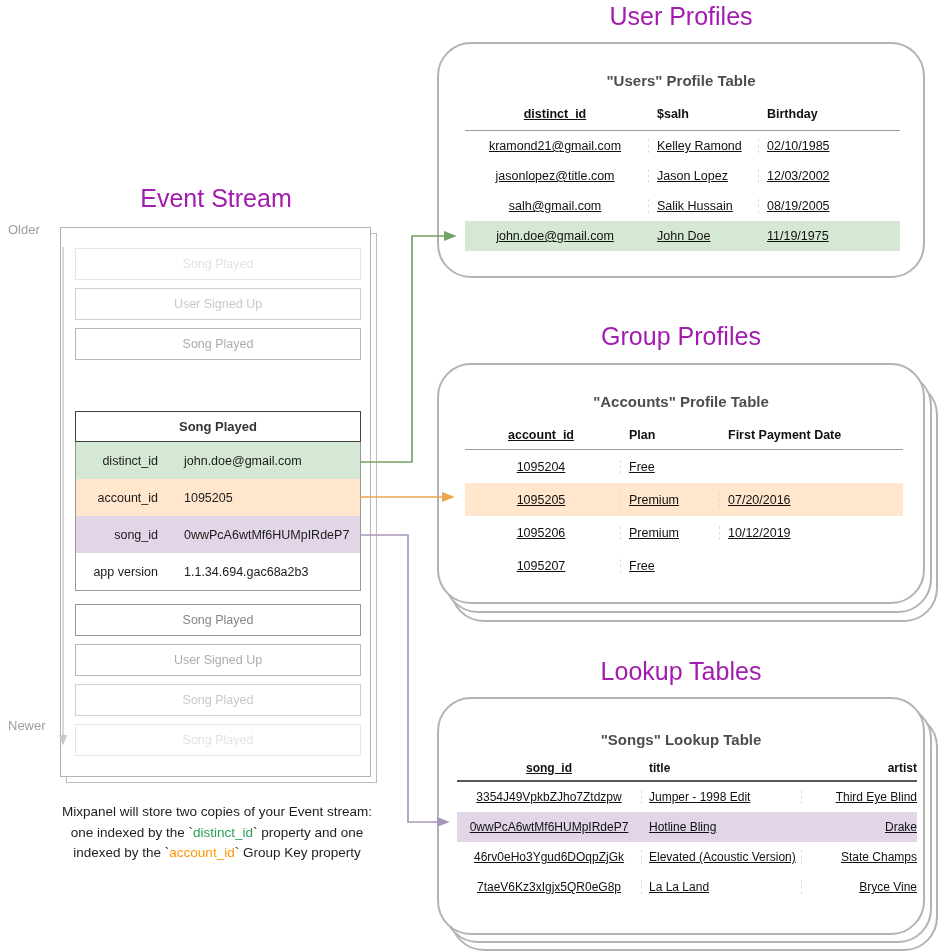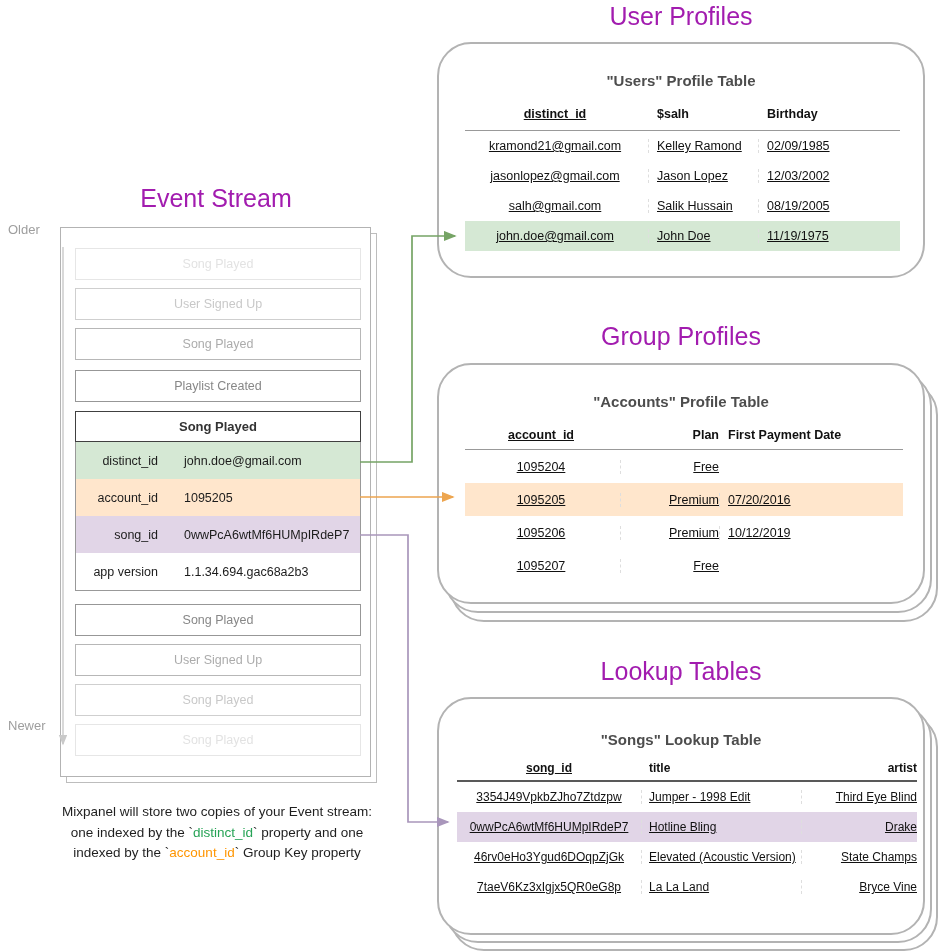--- a/index.html
+++ b/index.html
@@ -77,21 +77,21 @@
   #users-table .divider { margin-top:4px; }
   #users-table .c1 { width:180px; }
   #users-table .c2 { width:110px; margin-left:3px; padding-left:8px; flex:none; }
   #users-table .c3 { flex:1; padding-left:8px; }
 
   
   #group-table { left:26px; top:58px; width:438px; }
   #group-table .divider { margin-top:2px; }
   #group-table .tbody .trow { height:33px; }
   #group-table .c1 { width:152px; }
-  #group-table .c2 { width:99px; margin-left:3px; padding-left:8px; flex:none;text-align:right; }
+  #group-table .c2 { width:99px; margin-left:3px; padding-left:8px; flex:none; }
   #group-table .c3 { flex:1; padding-left:8px; }
 
   
   #lookup-table { left:18px; top:57px; width:460px; font-size:12px; }
   #lookup-table .divider { border-top:2px solid #595959; }
   #lookup-table .c1 { width:184px; }
   #lookup-table .c2 { width:160px; padding-left:7px; flex:none; }
   #lookup-table .c3 { flex:1; padding-left:7px;text-align:right; }
 
   
@@ -123,23 +123,20 @@
   <div class="panel">
     <div class="event-box f1" id="ev1">
         <span>Song Played</span>
       </div>
     <div class="event-box f2" id="ev2">
         <span>User Signed Up</span>
       </div>
     <div class="event-box f3" id="ev3">
         <span>Song Played</span>
       </div>
-    <div class="event-box f4" id="ev4">
-        <span>Playlist Created</span>
-      </div>
 
     <div class="event-card">
       <div class="ev-header">Song Played</div>
       <div class="ev-rows">
         <div class="ev-row hl-green">
           <span class="k">distinct_id</span>
           <span class="v">john.doe@gmail.com</span>
         </div>
         <div class="ev-row hl-orange">
           <span class="k">account_id</span>
@@ -182,24 +179,24 @@
       <div class="trow thead">
         <span class="c1 ul">distinct_id</span>
         <span class="c2">$salh</span>
         <span class="c3">Birthday</span>
       </div>
       <div class="divider"></div>
       <div class="tbody">
         <div class="trow">
           <span class="c1 ul">kramond21@gmail.com</span>
           <span class="c2">Kelley Ramond</span>
-          <span class="c3">02/09/1985</span>
-        </div>
-        <div class="trow">
-          <span class="c1 ul">jasonlopez@gmail.com</span>
+          <span class="c3">02/10/1985</span>
+        </div>
+        <div class="trow">
+          <span class="c1 ul">jasonlopez@title.com</span>
           <span class="c2">Jason Lopez</span>
           <span class="c3">12/03/2002</span>
         </div>
         <div class="trow">
           <span class="c1 ul">salh@gmail.com</span>
           <span class="c2">Salik Hussain</span>
           <span class="c3">08/19/2005</span>
         </div>
         <div class="trow row-hl-green">
           <span class="c1 ul">john.doe@gmail.com</span>

